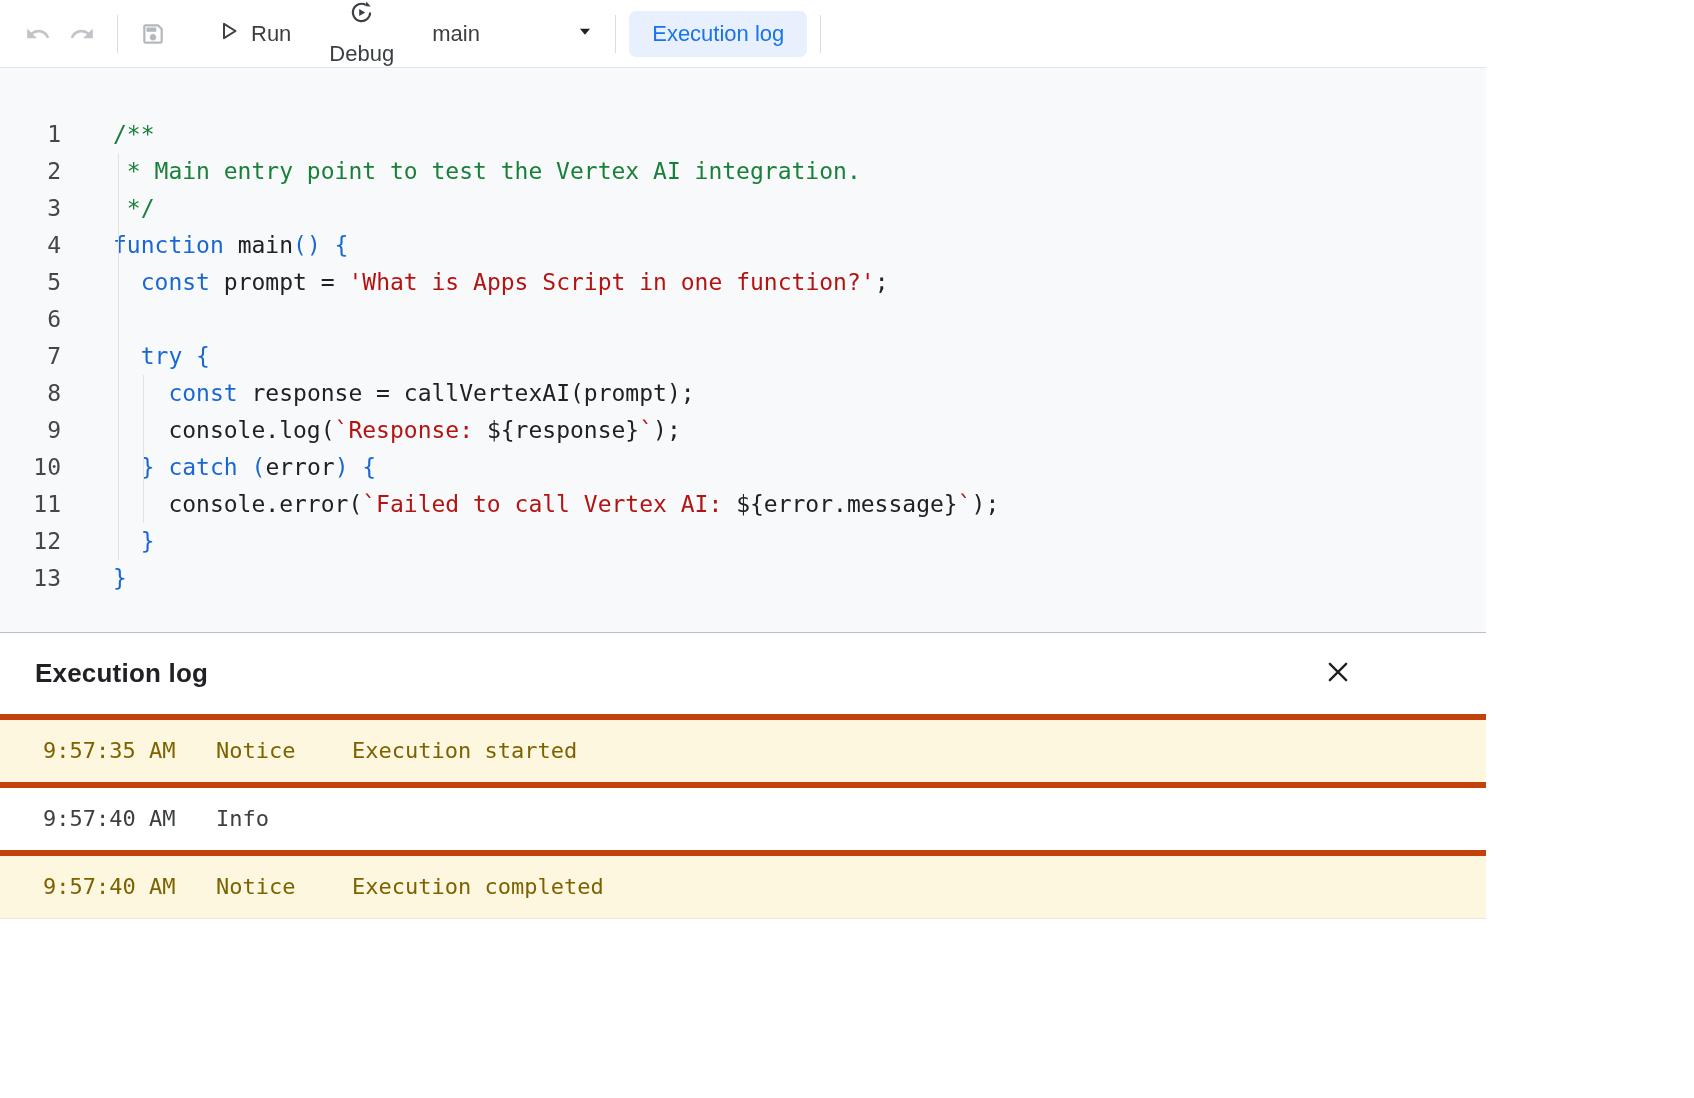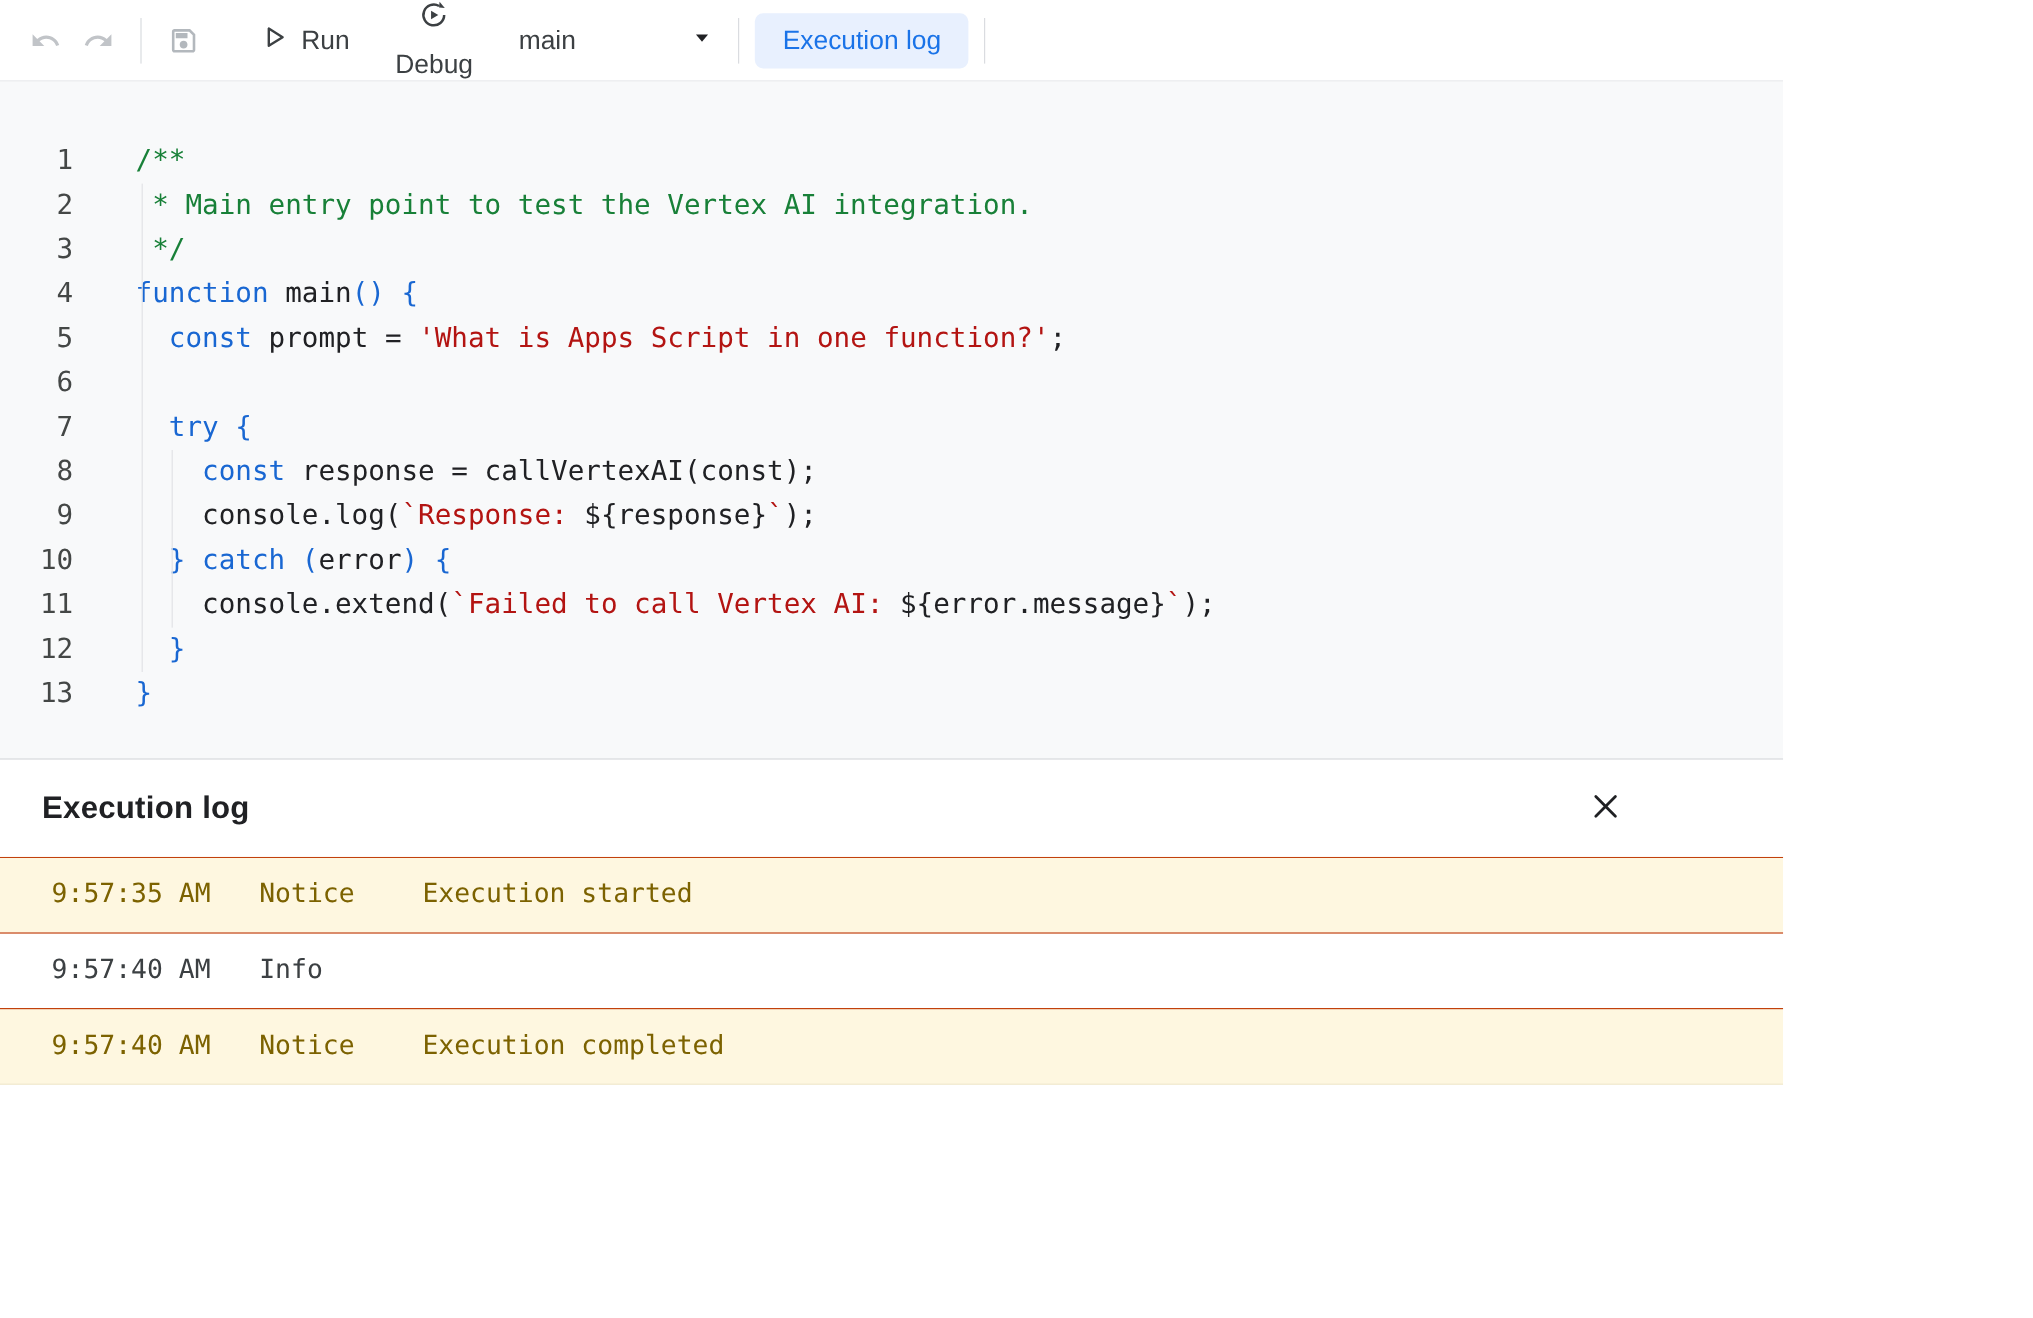--- a/index.html
+++ b/index.html
@@ -32,21 +32,21 @@
   .guide { position:absolute; width:1px; background:#e1e3e6; }
   .guide-1 { left:118px; top:85px; height:407px; }
   .guide-2 { left:143px; top:307px; height:148px; }
 
   
   .log-panel { background:#fff; border-top:1px solid #bdc1c6; }
   .log-header { position:relative; height:81px; display:flex; align-items:center; padding-left:35px; background:#fff; }
   .log-title { font-size:26px; font-weight:600; color:#202124; letter-spacing:0.2px; }
   .close-btn { position:absolute; right:126px; top:18px; width:44px; height:44px; border:none; background:transparent; display:flex; align-items:center; justify-content:center; cursor:pointer; border-radius:50%; }
   .log-row { display:grid; grid-template-columns:173px 136px 1fr; padding:16px 0 16px 43px;
-             font-family:"DejaVu Sans Mono", monospace; font-size:22px; line-height:30px; border-top:1px solid #c2410c; }
+             font-family:"DejaVu Sans Mono", monospace; font-size:22px; line-height:30px; border-top:6px solid #c2410c; }
   .log-row.notice { background:#fef7e0; color:#7c6200; }
   .log-row.info { background:#ffffff; color:#3c4043; }
   .log-rows .log-row:last-child { border-bottom:1px solid #f0e9d0; }
   .log-message { width:1140px; }
 </style>
 </head>
 <body>
 
 <div class="app">
 
@@ -131,33 +131,33 @@
         <div class="code-line">
           <div class="line-number">6</div>
           <div class="line-content"></div>
         </div>
         <div class="code-line">
           <div class="line-number">7</div>
           <div class="line-content"><span class="tok-pl">  </span><span class="tok-kw">try</span><span class="tok-pl"> </span><span class="tok-br">{</span></div>
         </div>
         <div class="code-line">
           <div class="line-number">8</div>
-          <div class="line-content"><span class="tok-pl">    </span><span class="tok-kw">const</span><span class="tok-pl"> response = callVertexAI(const);</span></div>
+          <div class="line-content"><span class="tok-pl">    </span><span class="tok-kw">const</span><span class="tok-pl"> response = callVertexAI(prompt);</span></div>
         </div>
         <div class="code-line">
           <div class="line-number">9</div>
           <div class="line-content"><span class="tok-pl">    console.log(</span><span class="tok-str">`Response: </span><span class="tok-pl">${response}</span><span class="tok-str">`</span><span class="tok-pl">);</span></div>
         </div>
         <div class="code-line">
           <div class="line-number">10</div>
           <div class="line-content"><span class="tok-pl">  </span><span class="tok-br">}</span><span class="tok-pl"> </span><span class="tok-kw">catch</span><span class="tok-pl"> </span><span class="tok-br">(</span><span class="tok-pl">error</span><span class="tok-br">)</span><span class="tok-pl"> </span><span class="tok-br">{</span></div>
         </div>
         <div class="code-line">
           <div class="line-number">11</div>
-          <div class="line-content"><span class="tok-pl">    console.extend(</span><span class="tok-str">`Failed to call Vertex AI: </span><span class="tok-pl">${error.message}</span><span class="tok-str">`</span><span class="tok-pl">);</span></div>
+          <div class="line-content"><span class="tok-pl">    console.error(</span><span class="tok-str">`Failed to call Vertex AI: </span><span class="tok-pl">${error.message}</span><span class="tok-str">`</span><span class="tok-pl">);</span></div>
         </div>
         <div class="code-line">
           <div class="line-number">12</div>
           <div class="line-content"><span class="tok-pl">  </span><span class="tok-br">}</span></div>
         </div>
         <div class="code-line">
           <div class="line-number">13</div>
           <div class="line-content"><span class="tok-br">}</span></div>
         </div>
       </div>

